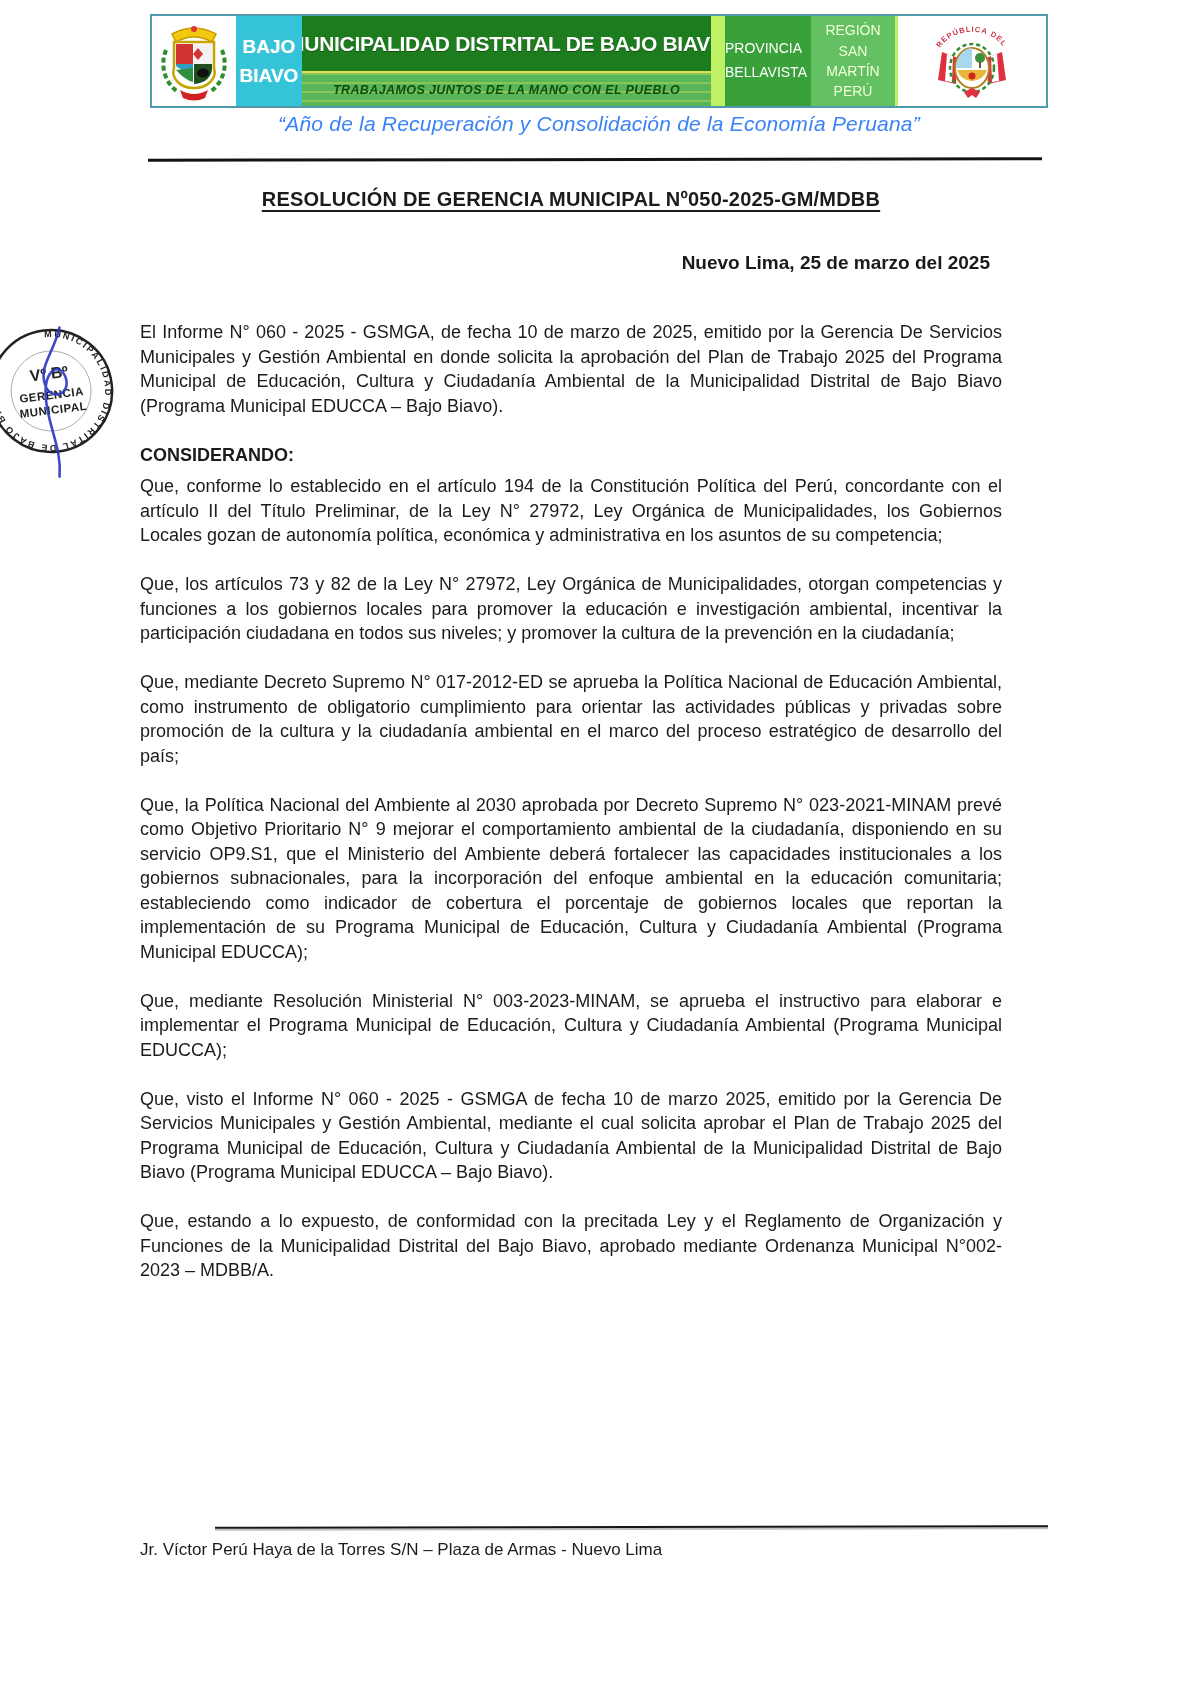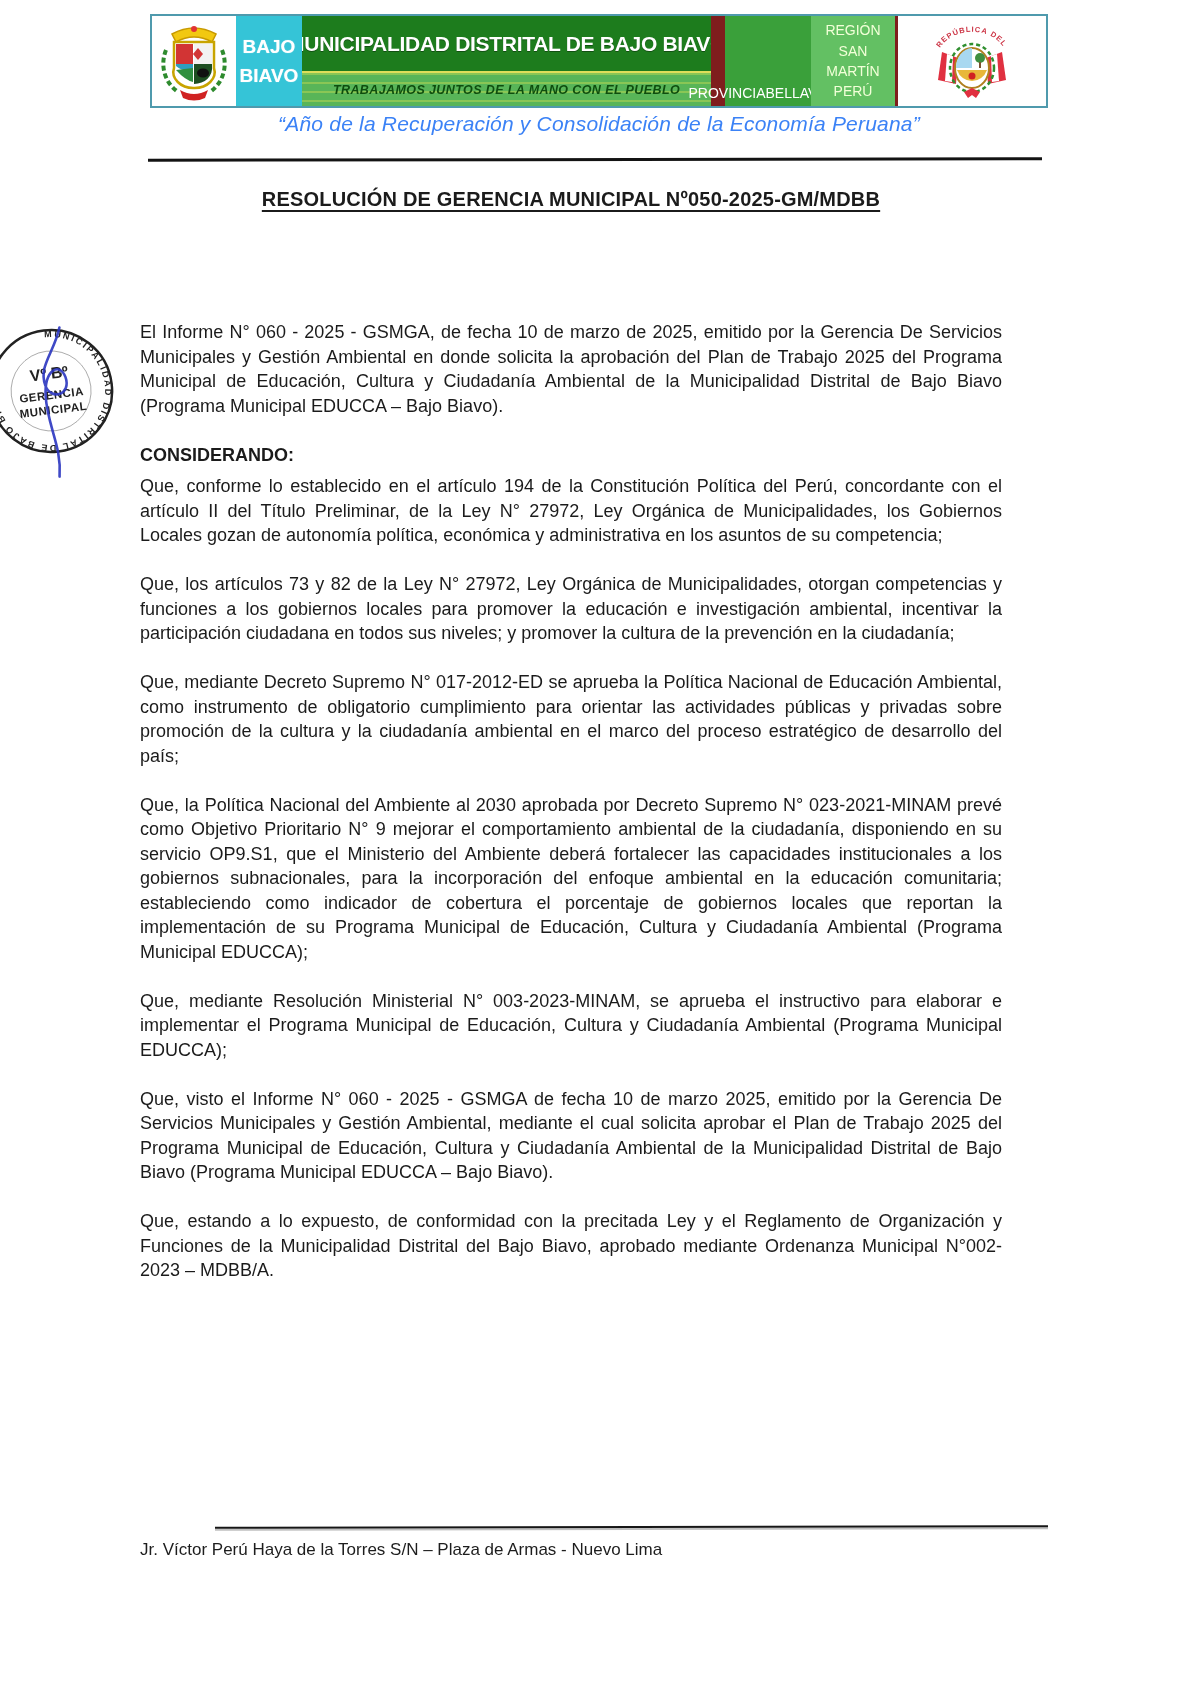--- a/index.html
+++ b/index.html
@@ -7,21 +7,21 @@
     position:relative;
     width:1190px;height:1683px;
     background:#ffffff;
     overflow:hidden;
     font-family:"Liberation Sans",sans-serif;
     color:var(--text-black,#1b1b1b);
   }
   
   .banner{
     position:absolute;left:150px;top:14px;width:898px;height:94px;
-    border:2px solid #4f9aad;background:#7f1d1d;
+    border:2px solid #4f9aad;background:#bef264;
     display:flex;box-sizing:border-box;
   }
   .emblem-left{width:84px;display:flex;align-items:center;justify-content:center;background:#fff;}
   .cyan-block{
     width:66px;background:var(--cyan-block,#35c4d7);
     color:#fff;font-weight:bold;font-size:19px;line-height:1.55;
     display:flex;flex-direction:column;align-items:center;justify-content:center;
     text-shadow:0 0 1px rgba(255,255,255,.6);
   }
   .main-green{flex:1;display:flex;flex-direction:column;min-width:0;}
@@ -35,21 +35,21 @@
     background:var(--banner-strip-green,#58b558);color:var(--slogan-text,#0e4d0e);
     background-image:repeating-linear-gradient(180deg,rgba(230,230,80,.35) 0 2px,transparent 2px 9px);
     flex:1;display:flex;align-items:center;justify-content:center;
     font-weight:bold;font-size:12.5px;letter-spacing:.4px;white-space:nowrap;
     border-top:2px solid #dede5a;
     font-style:italic;
   }
   .prov-block{
     width:86px;margin-left:14px;background:var(--province-green,#3aa03a);
     color:#fff;font-size:14px;line-height:1.7;
-    display:flex;align-items:flex-end;justify-content:center;
+    display:flex;flex-direction:column;align-items:flex-start;justify-content:center;
   }
   .region-block{
     width:84px;background:var(--region-green,#63c063);
     color:#f2ffd8;font-size:14px;line-height:1.45;
     display:flex;flex-direction:column;align-items:center;justify-content:center;text-align:center;
   }
   .emblem-right{width:148px;margin-left:3px;background:#fff;display:flex;align-items:center;justify-content:center;}
   
   .year-quote{
     position:absolute;left:150px;top:112px;width:898px;
@@ -142,20 +142,21 @@
         <ellipse cx="50" cy="50" rx="22" ry="24" fill="none" stroke="#2f8f2f" stroke-width="2.5" stroke-dasharray="4,3"></ellipse>
         <path d="M42,74 l8,-4 8,4 -4,6 -4,-3 -4,3 z" fill="#e03040"></path>
       </svg>
     </div>
   </div>
 
   <div class="year-quote">“Año de la Recuperación y Consolidación de la Economía Peruana”</div>
   <div class="top-rule"></div>
 
   <div class="doc-title">RESOLUCIÓN DE GERENCIA MUNICIPAL Nº050-2025-GM/MDBB</div>
+  <div class="dateline">Nuevo Lima, 25 de marzo del 2025</div>
 
   <div class="stamp">
     <svg viewBox="0 0 135 172" width="135" height="172" aria-hidden="true">
       <circle cx="60" cy="78" r="61" fill="none" stroke="#222222" stroke-width="2.5"></circle>
       <circle cx="60" cy="78" r="40" fill="none" stroke="#222222" stroke-width="0.8" opacity="0.45"></circle>
       <defs>
           <path id="stamp-ring" d="M 60 24 A 54 54 0 1 1 59.9 24"></path>
         </defs>
       <text font-size="9" letter-spacing="2" fill="#222222" font-weight="bold">
         <textPath href="#stamp-ring">MUNICIPALIDAD DISTRITAL DE BAJO BIAVO</textPath>

